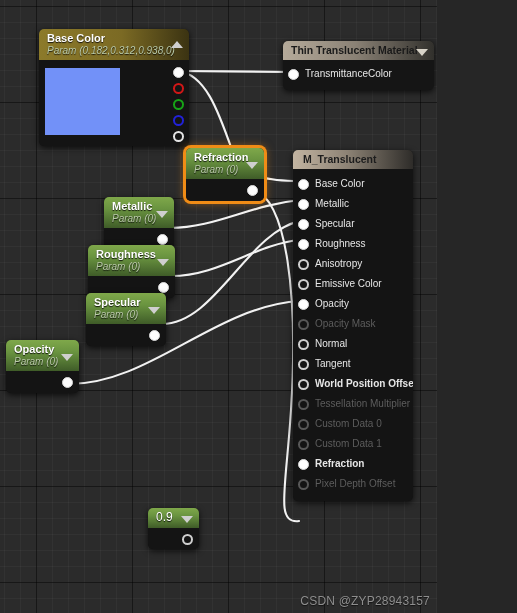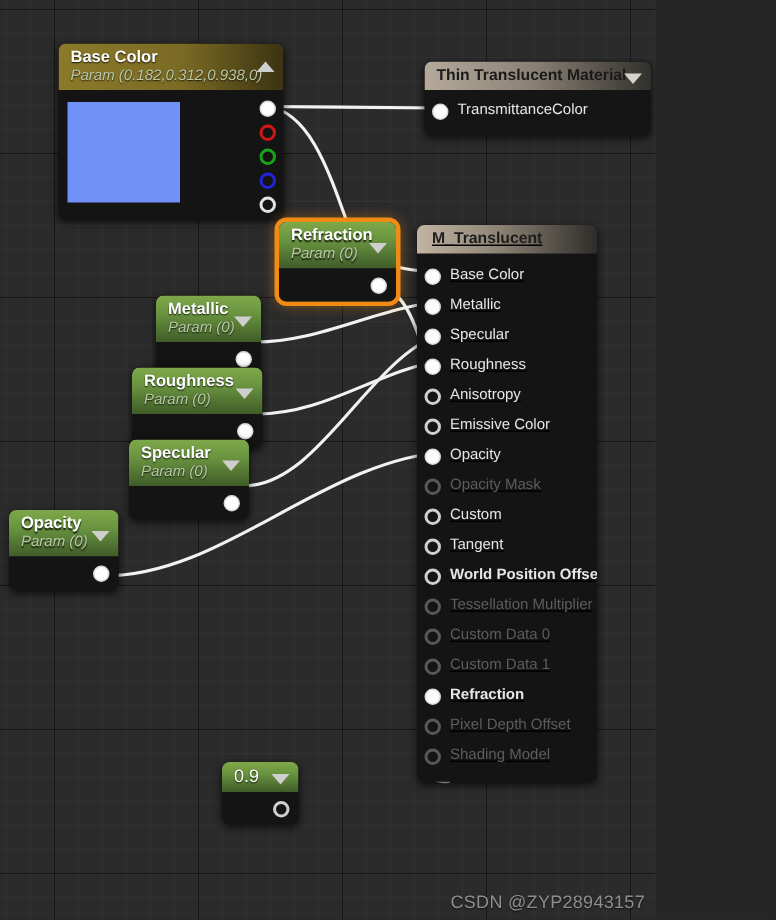--- a/index.html
+++ b/index.html
@@ -94,21 +94,21 @@
     position:absolute;left:6px;top:8px;width:75px;height:67px;
   }
   #n-basecolor .body{height:86px;}
 
   
   .sel{
     box-shadow:0 0 0 3px #f08c16, 0 0 9px 2px rgba(240,140,22,.5);
   }
 
   
-  #n-mat{left:278px;top:150px;width:120px;text-decoration:underline;}
+  #n-mat{left:293px;top:150px;width:120px;}
   #n-mat .hdr{padding:3px 8px 4px 10px;}
   #n-mat .hdr .t{font-size:10.5px;color:#1d1d1d;font-weight:bold;text-shadow:none;}
   #n-mat .rows{padding:5px 0 7px 0;background:#141414;}
   .prow{
     position:relative;height:20px;line-height:20px;
     padding-left:22px;font-size:10px;color:#e6e6e6;white-space:nowrap;
   }
   .prow.off{color:#5d5d5d;}
   .prow.bold{font-weight:bold;}
   .prow .pin{left:5px;top:5px;}
@@ -199,29 +199,28 @@
     </div>
     <div class="rows" id="mat-rows">
         <div class="prow"><span class="pin filled"></span><span>Base Color</span></div>
         <div class="prow"><span class="pin filled"></span><span>Metallic</span></div>
         <div class="prow"><span class="pin filled"></span><span>Specular</span></div>
         <div class="prow"><span class="pin filled"></span><span>Roughness</span></div>
         <div class="prow"><span class="pin hollow"></span><span>Anisotropy</span></div>
         <div class="prow"><span class="pin hollow"></span><span>Emissive Color</span></div>
         <div class="prow"><span class="pin filled"></span><span>Opacity</span></div>
         <div class="prow off"><span class="pin hollow dim"></span><span>Opacity Mask</span></div>
-        <div class="prow"><span class="pin hollow"></span><span>Custom</span></div>
+        <div class="prow"><span class="pin hollow"></span><span>Normal</span></div>
         <div class="prow"><span class="pin hollow"></span><span>Tangent</span></div>
         <div class="prow bold"><span class="pin hollow"></span><span>World Position Offset</span></div>
         <div class="prow off"><span class="pin hollow dim"></span><span>Tessellation Multiplier</span></div>
         <div class="prow off"><span class="pin hollow dim"></span><span>Custom Data 0</span></div>
         <div class="prow off"><span class="pin hollow dim"></span><span>Custom Data 1</span></div>
         <div class="prow bold"><span class="pin filled"></span><span>Refraction</span></div>
         <div class="prow off"><span class="pin hollow dim"></span><span>Pixel Depth Offset</span></div>
-        <div class="prow off"><span class="pin hollow dim"></span><span>Shading Model</span></div>
       </div>
   </div>
 
   <div class="node pnode sel" id="n-refraction">
     <div class="hdr green">
       <div class="t">Refraction</div>
       <div class="s">Param (0)</div>
       <span class="caret down"></span>
     </div>
     <div class="body">

